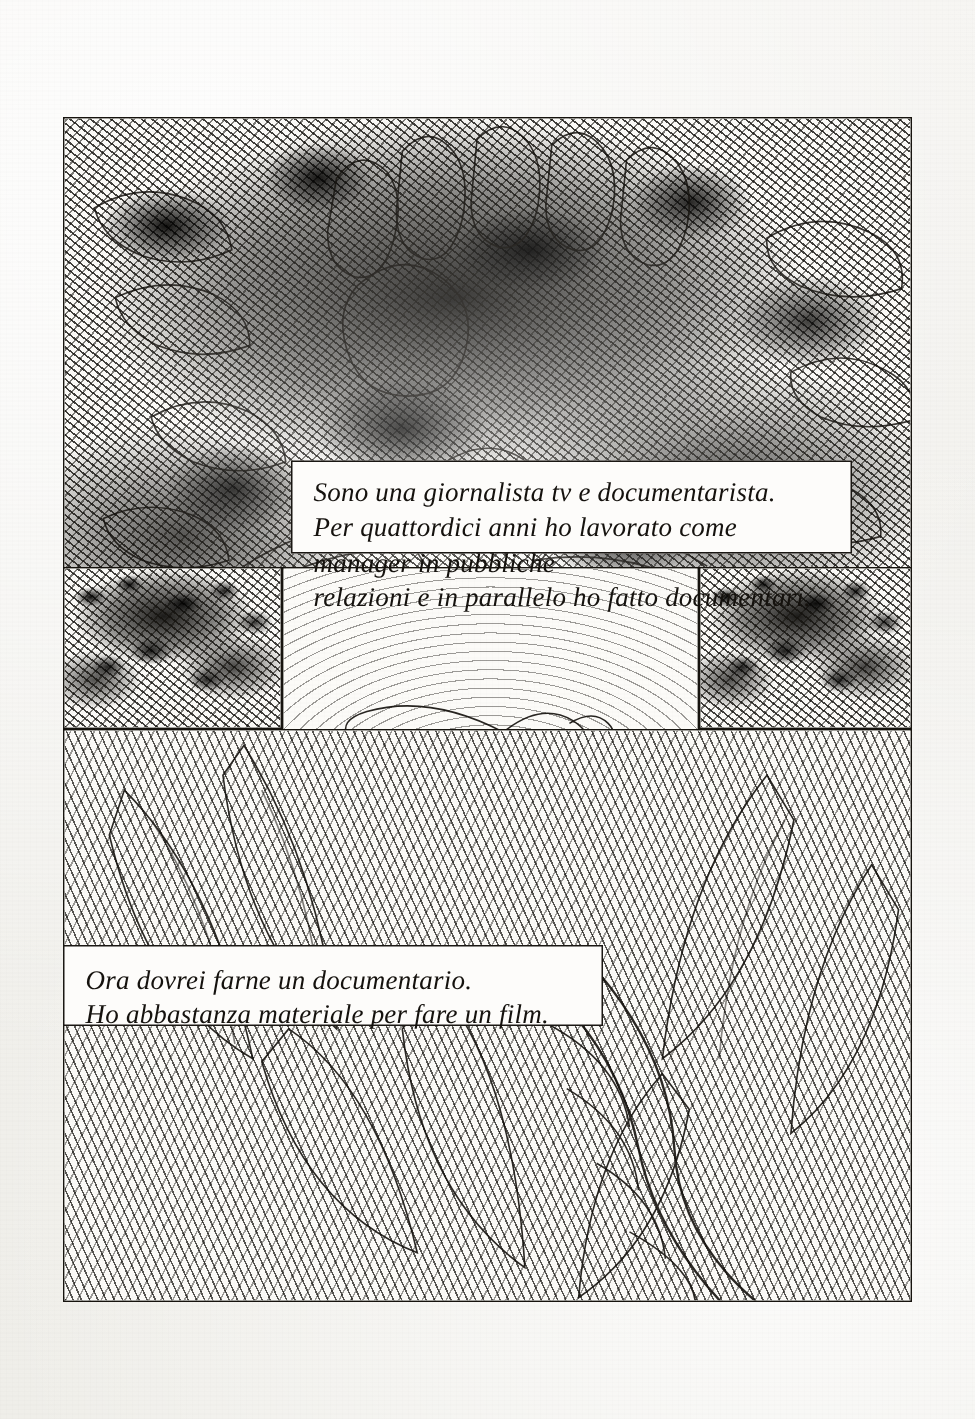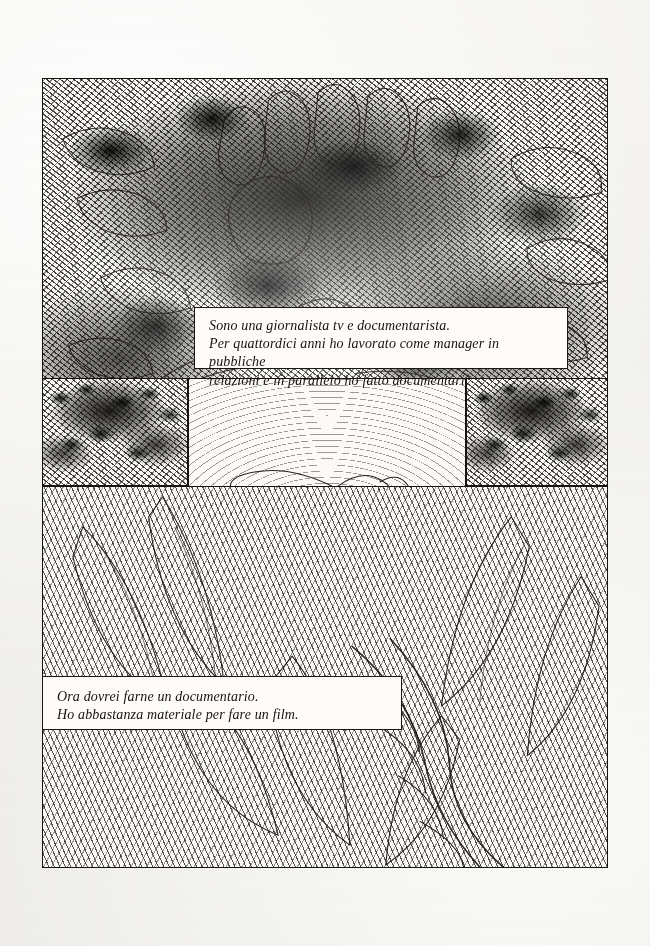--- a/index.html
+++ b/index.html
@@ -109,21 +109,21 @@
   
   .caption {
     position: absolute;
     box-sizing: border-box;
     border: 1.5px solid #1a1713;
     background: #fdfcfa;
     padding: 9px 16px 10px 14px;
     color: #15120e;
     font-family: "Liberation Serif", serif;
     font-style: italic;
-    font-size: 14px;
+    font-size: 18px;
     line-height: 1.30;
     letter-spacing: 0.15px;
     z-index: 40;
   }
   .caption p {
     margin: 0;
     white-space: pre-line;
   }
 </style>
 </head>
@@ -237,21 +237,21 @@
         </g>
       </svg>
     </div>
 
     <div class="caption" style="left:152px; top:229px; width:374px; height:62px;">
       <p>Sono una giornalista tv e documentarista.
 Per quattordici anni ho lavorato come manager in pubbliche
 relazioni e in parallelo ho fatto documentari.</p>
     </div>
 
-    <div class="caption" style="left:0px; top:552px; width:360px; height:54px; padding-top:11px;margin-top:46px;">
+    <div class="caption" style="left:0px; top:552px; width:360px; height:54px; padding-top:11px;">
       <p>Ora dovrei farne un documentario.
 Ho abbastanza materiale per fare un film.</p>
     </div>
 
   </div>
 
   <div id="grain"></div>
 </div>
 
 </body></html>

